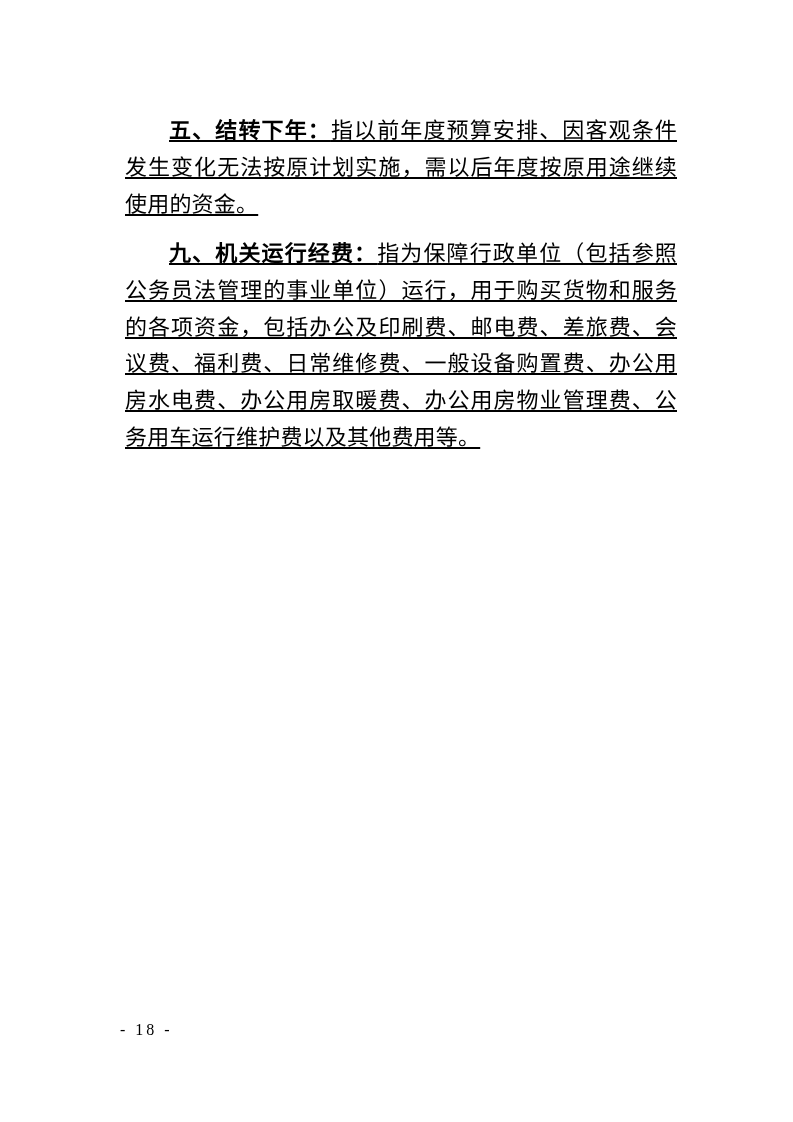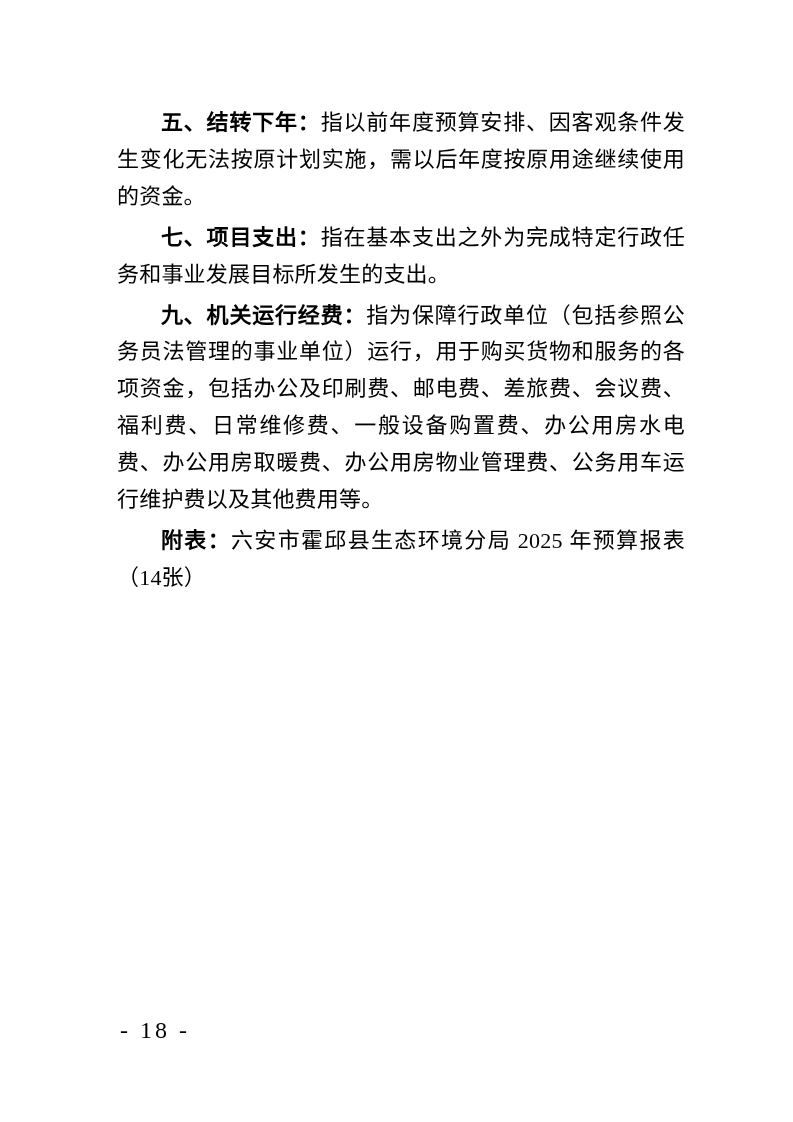--- a/index.html
+++ b/index.html
@@ -21,50 +21,49 @@
     position: absolute;
     left: 113px;
     top: 101px;
     width: 576px;
     font-size: 22px;
     line-height: 36.9px;
     text-align: justify;
     letter-spacing: 0.2px;
   }
   .para {
-    margin: 4px;
+    margin: 12px;
     padding: 0;
     text-indent: 44px;
+    text-decoration: underline;
   }
   .para .hd {
     font-weight: 700;
     font-family: "Liberation Sans", "DejaVu Sans", sans-serif;
   }
   .pagenum {
     position: absolute;
     left: 120px;
     top: 1017px;
-    font-size: 24px;
+    font-size: 16px;
     line-height: 26px;
     letter-spacing: 3px;
     font-family: "Liberation Serif", "DejaVu Serif", serif;
   }
 </style>
 </head>
 <body>
 
 <div class="page">
   <div class="content">
 
     <p class="para"><span class="hd">五、结转下年：</span><span class="bd">指以前年度预算安排、因客观条件发生变化无法按原计划实施，需以后年度按原用途继续使用的资金。</span></p>
 
 
-    <p class="para"><span class="hd">七、项目支出：</span><span class="bd">指在基本支出之外为完成特定行政任务和事业发展目标所发生的支出。</span></p>
 
 
     <p class="para"><span class="hd">九、机关运行经费：</span><span class="bd">指为保障行政单位（包括参照公务员法管理的事业单位）运行，用于购买货物和服务的各项资金，包括办公及印刷费、邮电费、差旅费、会议费、福利费、日常维修费、一般设备购置费、办公用房水电费、办公用房取暖费、办公用房物业管理费、公务用车运行维护费以及其他费用等。</span></p>
 
-    <p class="para"><span class="hd">附表：</span><span class="bd">六安市霍邱县生态环境分局 2025 年预算报表（14张）</span></p>
 
   </div>
 
   <div class="pagenum">- 18 -</div>
 </div>
 
 </body></html>

